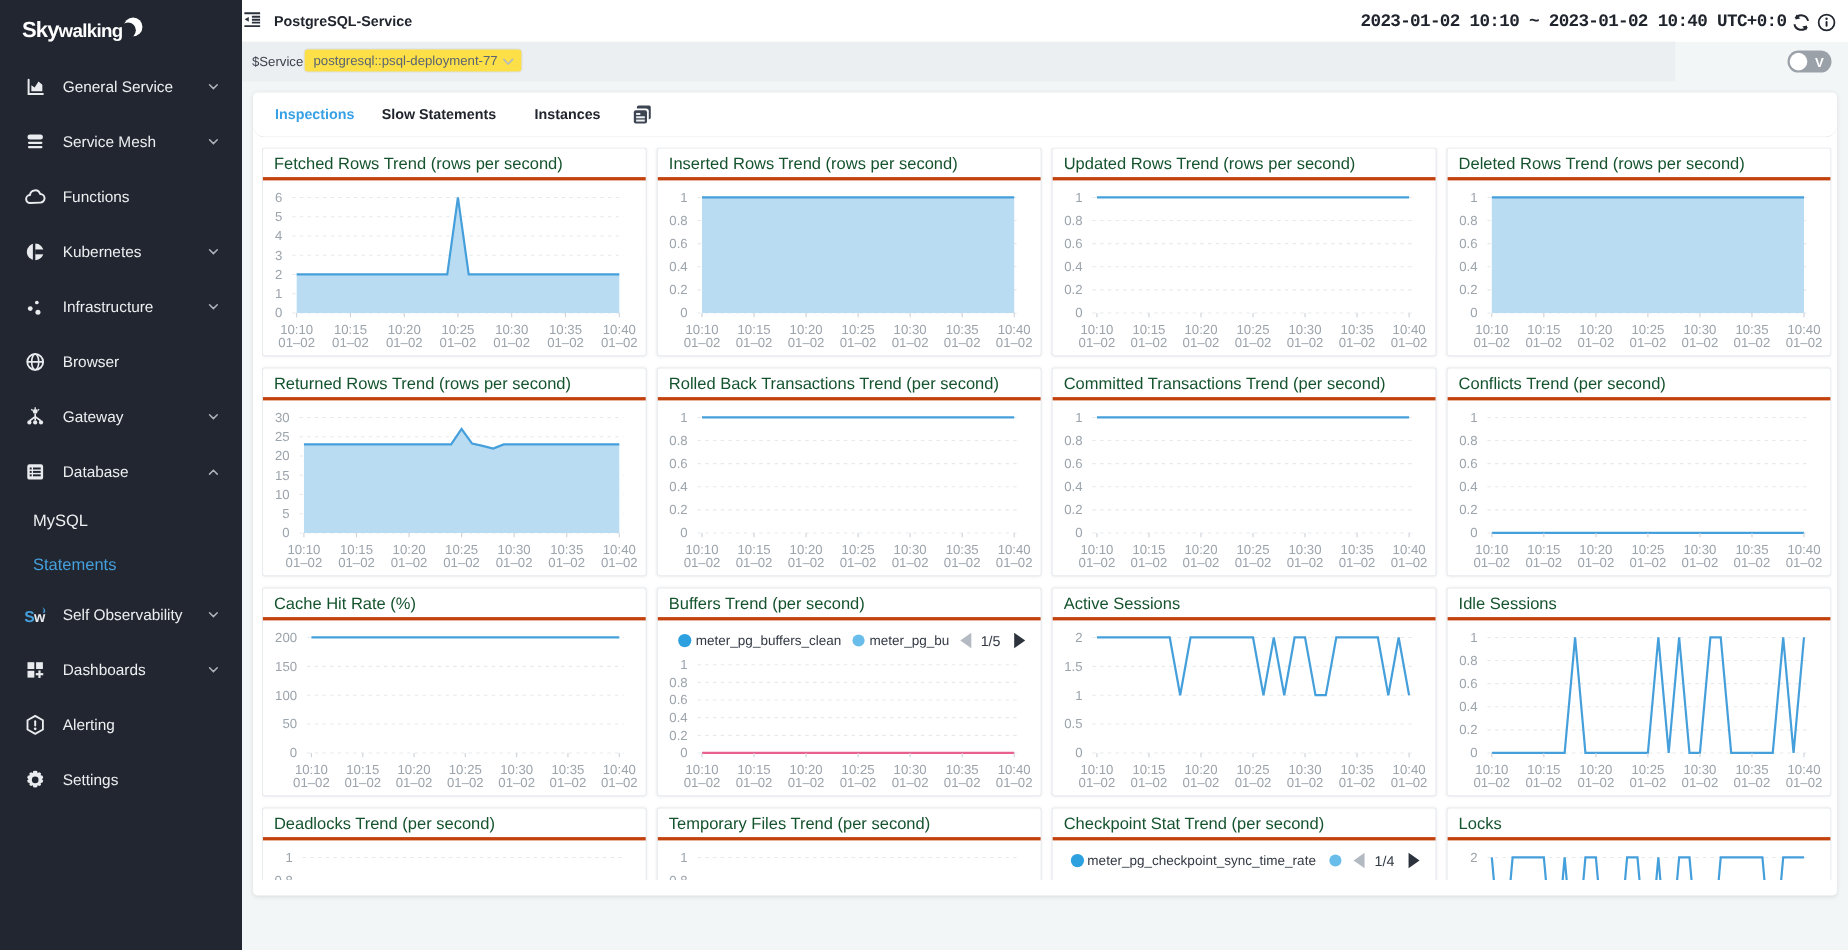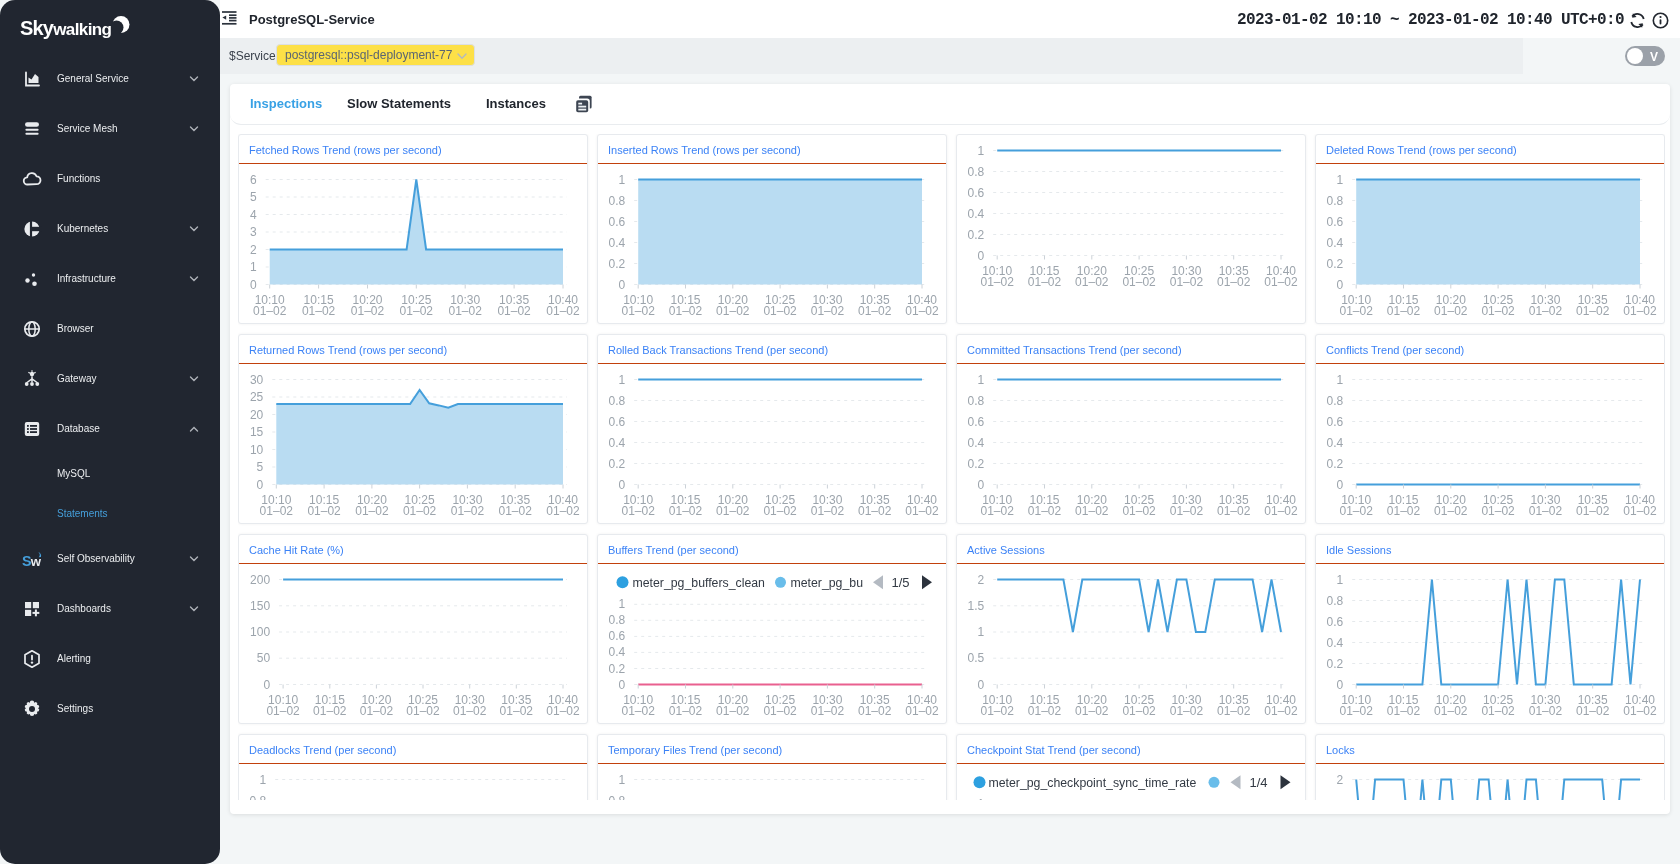--- a/index.html
+++ b/index.html
@@ -1,25 +1,25 @@
 <!DOCTYPE html>
 <html><head><meta charset="utf-8"><style>
 * { margin:0; padding:0; box-sizing:border-box; }
 html,body { width:1680px; height:864px; font-family:"Liberation Sans",sans-serif; overflow:hidden; }
 .app { position:relative; width:1680px; height:864px; background:#f3f6f7; }
-.side { position:absolute; left:0; top:0; width:220px; height:864px; background:#212630; color:#e9ebee;border-radius:15px; }
+.side { position:absolute; left:0; top:0; width:220px; height:864px; background:#212630; color:#e9ebee; }
 .logo { position:absolute; left:20px; top:17px; font-size:20px; font-weight:bold; color:#ffffff; letter-spacing:-0.8px; }
 .logo .lw { font-size:17px; letter-spacing:-0.6px; }
 .logo svg { vertical-align:-3px; margin-left:1px; }
 .menu { position:absolute; top:54px; left:0; width:220px; }
 .mi { position:relative; height:50px; line-height:50px; }
 .mic { position:absolute; left:22px; top:15px; line-height:0; }
-.mlb { position:absolute; left:57px; font-size:10px; color:#eceef0; }
+.mlb { position:absolute; left:57px; font-size:14px; color:#eceef0; }
 .chev { position:absolute; right:20px; top:19px; line-height:0; }
-.ms { height:40px; line-height:40px; padding-left:57px; font-size:10px; color:#eceef0; }
+.ms { height:40px; line-height:40px; padding-left:30px; font-size:15px; color:#eceef0; }
 .ms.act { color:#459fdb; }
 .hdr { position:absolute; left:220px; top:0; width:1460px; height:38px; background:#fff; }
 .fold { position:absolute; left:2px; top:11px; line-height:0; }
 .htitle { position:absolute; left:29px; top:12px; font-size:13px; font-weight:bold; color:#20252d; }
 .dtime { position:absolute; right:56px; top:11px; font-family:"Liberation Mono",monospace; font-size:16px; font-weight:bold; color:#20252d; letter-spacing:-0.6px; }
 .rfr { position:absolute; left:1629px; top:12px; line-height:0; }
 .inf { position:absolute; left:1652px; top:12px; line-height:0; }
 .selbar { position:absolute; left:220px; top:38px; width:1303px; height:36px; background:#eceff1; }
 .svclbl { position:absolute; left:9px; top:11px; font-size:12px; color:#3b424d; }
 .selbox { position:absolute; left:56px; top:6px; width:199px; height:22px; background:#fde047; border:1px solid #dcdfe4; border-radius:4px; font-size:12px; color:#5a6472; line-height:21px; padding-left:8px; }
@@ -27,21 +27,21 @@
 .toggle { position:absolute; left:1405px; top:8px; width:40px; height:20px; background:#9ba1a9; border-radius:10px; }
 .toggle .knob { position:absolute; left:2px; top:2px; width:16px; height:16px; background:#fff; border-radius:50%; }
 .toggle .vl { position:absolute; right:7px; top:3.5px; font-size:12px; color:#fff; font-weight:bold; }
 .maincard { position:absolute; left:230px; top:84px; width:1440px; height:730px; background:#fff; border-radius:4px; box-shadow:0 1px 4px rgba(0,0,0,0.1); }
 .tabs { position:absolute; left:0; right:0; top:0; height:41px; border-bottom:1px solid #e9ecef;border-radius:11px; }
 .tab { position:absolute; top:0; height:40px; line-height:40px; font-size:13px; font-weight:bold; color:#20252d; }
 .tab.act { color:#38a1e5; }
 .tabico { position:absolute; left:344px; top:11px; line-height:0; }
 .grid { position:absolute; left:8px; top:50px; width:1427px; height:666px; overflow:hidden; display:flex; flex-wrap:wrap; gap:10px 9px; align-content:flex-start; }
 .ccard { width:350px; height:190px; background:#fff; border:1px solid #e7eaee; border-radius:3px; box-shadow:0 0 3px rgba(0,0,0,0.06); }
-.ctitle { height:29px; line-height:30px; padding-left:10px; font-size:11px; color:#3b82f6; border-bottom:1px solid #c2410c; white-space:nowrap; overflow:hidden; }
+.ctitle { height:29px; line-height:30px; padding-left:10px; font-size:15px; color:#14532d; border-bottom:3px solid #c2410c; white-space:nowrap; overflow:hidden; }
 svg text { font-family:"Liberation Sans",sans-serif; }
 </style></head><body>
 <div class="app">
   <div class="side">
     <div class="logo">Sky<span class="lw">walking</span><svg width="18" height="19" viewBox="0 0 18 19" style="position:absolute;left:91px;top:-2px">
           <circle cx="9" cy="9.5" r="8.5" fill="#ffffff"></circle>
           <circle cx="4.4" cy="12.6" r="7.1" fill="#212630"></circle>
         </svg></div>
     <div class="menu">
         <div class="mi ">
@@ -296,21 +296,21 @@
             <line x1="229.4" y1="120.5" x2="229.4" y2="124.5" stroke="#ccd2d8" stroke-width="1"></line>
             <text x="229.4" y="139.5" font-size="12" fill="#9ca4ac" text-anchor="middle">10:30</text>
             <text x="229.4" y="151.0" font-size="12" fill="#9ca4ac" text-anchor="middle">01–02</text>
             <line x1="276.7" y1="120.5" x2="276.7" y2="124.5" stroke="#ccd2d8" stroke-width="1"></line>
             <text x="276.7" y="139.5" font-size="12" fill="#9ca4ac" text-anchor="middle">10:35</text>
             <text x="276.7" y="151.0" font-size="12" fill="#9ca4ac" text-anchor="middle">01–02</text>
             <line x1="324.0" y1="120.5" x2="324.0" y2="124.5" stroke="#ccd2d8" stroke-width="1"></line>
             <text x="324.0" y="139.5" font-size="12" fill="#9ca4ac" text-anchor="middle">10:40</text>
             <text x="324.0" y="151.0" font-size="12" fill="#9ca4ac" text-anchor="middle">01–02</text>
           </svg></div>
-<div class="ccard"><svg width="350" height="160" viewBox="0 0 350 160">
+<div class="ccard"><div class="ctitle">Updated Rows Trend (rows per second)</div><svg width="350" height="160" viewBox="0 0 350 160">
             <line x1="36.2" y1="15.5" x2="328.0" y2="15.5" stroke="#e5e9ec" stroke-width="1" stroke-dasharray="3,4"></line>
             <text x="27.2" y="19.5" font-size="12" fill="#9ca4ac" text-anchor="end">1</text>
             <line x1="36.2" y1="36.5" x2="328.0" y2="36.5" stroke="#e5e9ec" stroke-width="1" stroke-dasharray="3,4"></line>
             <text x="27.2" y="40.5" font-size="12" fill="#9ca4ac" text-anchor="end">0.8</text>
             <line x1="36.2" y1="57.5" x2="328.0" y2="57.5" stroke="#e5e9ec" stroke-width="1" stroke-dasharray="3,4"></line>
             <text x="27.2" y="61.5" font-size="12" fill="#9ca4ac" text-anchor="end">0.6</text>
             <line x1="36.2" y1="78.5" x2="328.0" y2="78.5" stroke="#e5e9ec" stroke-width="1" stroke-dasharray="3,4"></line>
             <text x="27.2" y="82.5" font-size="12" fill="#9ca4ac" text-anchor="end">0.4</text>
             <line x1="36.2" y1="99.5" x2="328.0" y2="99.5" stroke="#e5e9ec" stroke-width="1" stroke-dasharray="3,4"></line>
             <text x="27.2" y="103.5" font-size="12" fill="#9ca4ac" text-anchor="end">0.2</text>

